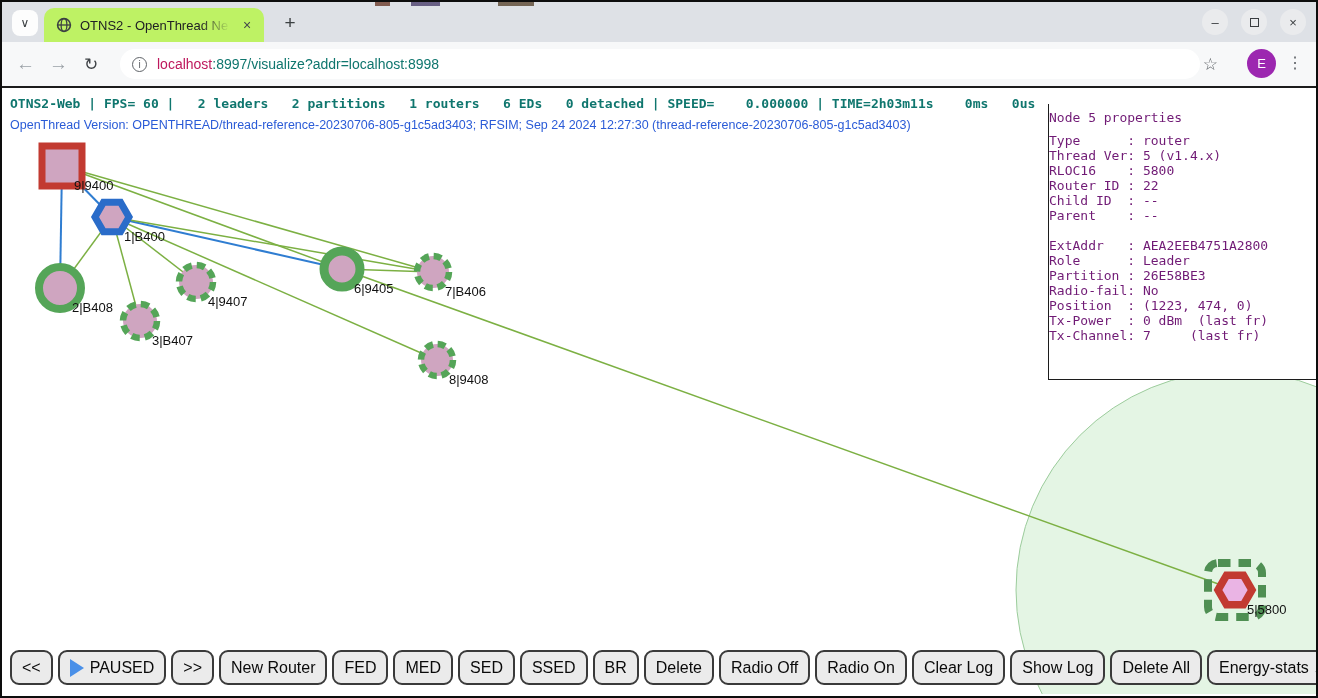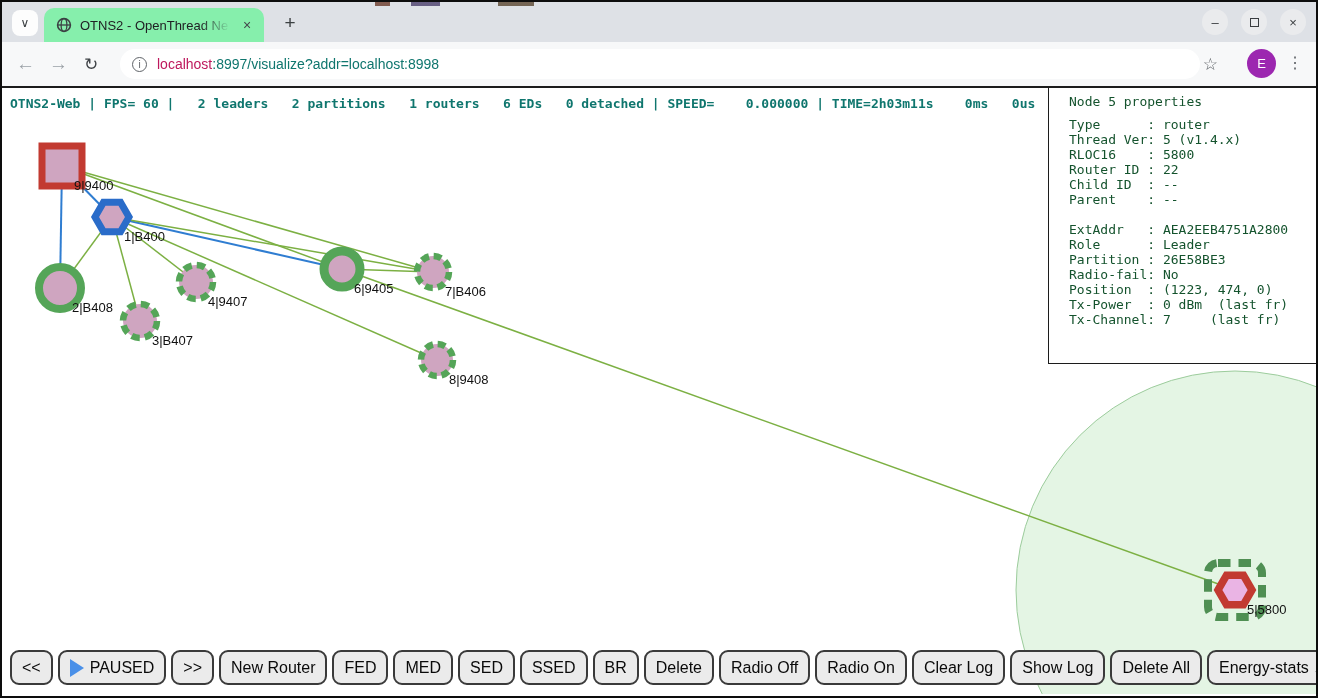--- a/index.html
+++ b/index.html
@@ -6,21 +6,21 @@
   html,body { width:1318px; height:698px; font-family:"Liberation Sans", sans-serif; background:#000; }
   .window { position:relative; width:1318px; height:698px; border:2px solid #0d0d0d; background:#fff; overflow:hidden; }
 
   
   .top-artifacts { position:absolute; top:0; left:330px; width:360px; height:4px; z-index:50;
     background:linear-gradient(90deg, transparent 0 12%, #6b3a2a 12% 16%, transparent 16% 22%, #4a3e6b 22% 30%, transparent 30% 46%, #5a4630 46% 56%, transparent 56% 100%); opacity:.8; }
 
   
   .tabstrip { position:relative; height:40px; background:#dee1e6; }
   .tab-search { position:absolute; left:10px; top:8px; width:26px; height:26px; border-radius:8px; background:#fdfdfd; color:#3c4043; font-size:12px; display:flex; align-items:center; justify-content:center; cursor:pointer; }
-  .tab { position:absolute; left:42px; top:6px; width:220px; height:34px; background:#86efac; border-radius:10px 10px 0 0; display:flex; align-items:center; padding:0 8px 0 12px; }
+  .tab { position:absolute; left:42px; top:6px; width:220px; height:34px; background:#bef264; border-radius:10px 10px 0 0; display:flex; align-items:center; padding:0 8px 0 12px; }
   .tab-favicon { width:16px; height:16px; flex:0 0 16px; }
   .tab-title { margin-left:8px; font-size:13px; color:#202124; white-space:nowrap; overflow:hidden; width:150px;
     -webkit-mask-image:linear-gradient(90deg,#000 80%,transparent); mask-image:linear-gradient(90deg,#000 80%,transparent); }
   .tab-close { margin-left:auto; font-size:14px; color:#45484c; width:18px; height:18px; line-height:18px; text-align:center; border-radius:50%; cursor:pointer; }
   .new-tab { position:absolute; left:276px; top:9px; width:24px; height:24px; font-size:19px; color:#3c4043; display:flex; align-items:center; justify-content:center; cursor:pointer; }
   .win-controls { position:absolute; right:10px; top:7px; display:flex; gap:13px; }
   .win-btn { width:26px; height:26px; border-radius:50%; background:#eaebed; color:#3a3d40; display:flex; align-items:center; justify-content:center; font-size:13px; cursor:pointer; }
   .win-btn .sq { width:9px; height:9px; border:1.4px solid #3a3d40; display:block; }
 
   .toolbar { position:relative; height:44px; background:#f7f8f9; display:flex; align-items:center; }
@@ -36,23 +36,23 @@
   .menu-dots { position:absolute; right:13px; top:11px; font-size:16px; color:#5f6368; letter-spacing:0; cursor:pointer; }
 
   
   .content { position:relative; height:608px; background:#fff; border-top:2px solid #1c1c1c; overflow:hidden; }
   .status-line { position:absolute; left:8px; top:8px; z-index:5; font-family:"DejaVu Sans Mono", monospace; font-weight:bold; font-size:13px; color:#0f766e; white-space:pre; }
   .version-line { position:absolute; left:8px; top:30px; z-index:5; font-size:12.5px; color:#2a5bd7; white-space:pre; }
 
   .graph-svg { position:absolute; left:0; top:0; z-index:1; }
   .node-label { font-family:"Liberation Sans", sans-serif; font-size:13px; fill:#111; }
 
-  .props-panel { position:absolute; right:0; top:0; width:268px; height:276px; z-index:6; background:#fff;
-    border-left:1.5px solid #1c1c1c; border-bottom:1.5px solid #1c1c1c; padding:6px 0 0 20px;
-    font-family:"DejaVu Sans Mono", monospace; font-size:13px; color:#14532d; }
+  .props-panel { position:absolute; right:0; top:16px; width:268px; height:276px; z-index:6; background:#fff;
+    border-left:1.5px solid #1c1c1c; border-bottom:1.5px solid #1c1c1c; padding:6px 0 0 0;
+    font-family:"DejaVu Sans Mono", monospace; font-size:13px; color:#701a75; }
   .props-title { white-space:pre; line-height:15px; }
   .props-lines { margin-top:8px; }
   .props-lines div { white-space:pre; line-height:15px; min-height:15px; }
 
   .btn-bar { position:absolute; left:8px; bottom:9px; z-index:7; display:flex; gap:5px; }
   .sim-btn { display:flex; align-items:center; gap:6px; height:35px; padding:0 10px; background:#ebebeb;
     border:2.5px solid #3a3a3a; border-radius:9px; font-family:"Liberation Sans", sans-serif; font-size:16px;
     color:#0a0a0a; cursor:pointer; white-space:nowrap; }
   .play-tri { width:0; height:0; border-left:14px solid #4a90e8; border-top:9px solid transparent; border-bottom:9px solid transparent; display:inline-block; }
 </style>
@@ -132,20 +132,21 @@
         <circle cx="431" cy="184" r="16" fill="#cfa5c0" stroke="#55a558" stroke-width="6.5" stroke-dasharray="7.8 4.8"></circle>
         <text x="443" y="208" class="node-label">7|B406</text>
         <circle cx="435" cy="272" r="16" fill="#cfa5c0" stroke="#55a558" stroke-width="6.5" stroke-dasharray="7.8 4.8"></circle>
         <text x="447" y="296" class="node-label">8|9408</text>
         <rect x="1206" y="475" width="54" height="54" rx="10" fill="none" stroke="#4f8f53" stroke-width="8" stroke-dasharray="12.5 8"></rect>
         <polygon points="1216,502 1224.5,487.278 1241.5,487.278 1250,502 1241.5,516.722 1224.5,516.722" fill="#eab4e4" stroke="#c23a31" stroke-width="7.5"></polygon>
         <text x="1245" y="526" class="node-label">5|5800</text>
       </svg>
 
     <div class="status-line">OTNS2-Web | FPS= 60 |   2 leaders   2 partitions   1 routers   6 EDs   0 detached | SPEED=    0.000000 | TIME=2h03m11s    0ms   0us</div>
+    <div class="version-line">OpenThread Version: OPENTHREAD/thread-reference-20230706-805-g1c5ad3403; RFSIM; Sep 24 2024 12:27:30 (thread-reference-20230706-805-g1c5ad3403)</div>
 
     <div class="props-panel">
       <div class="props-title">Node 5 properties</div>
       <div class="props-lines" id="props-lines">
           <div>Type      : router</div>
           <div>Thread Ver: 5 (v1.4.x)</div>
           <div>RLOC16    : 5800</div>
           <div>Router ID : 22</div>
           <div>Child ID  : --</div>
           <div>Parent    : --</div>

